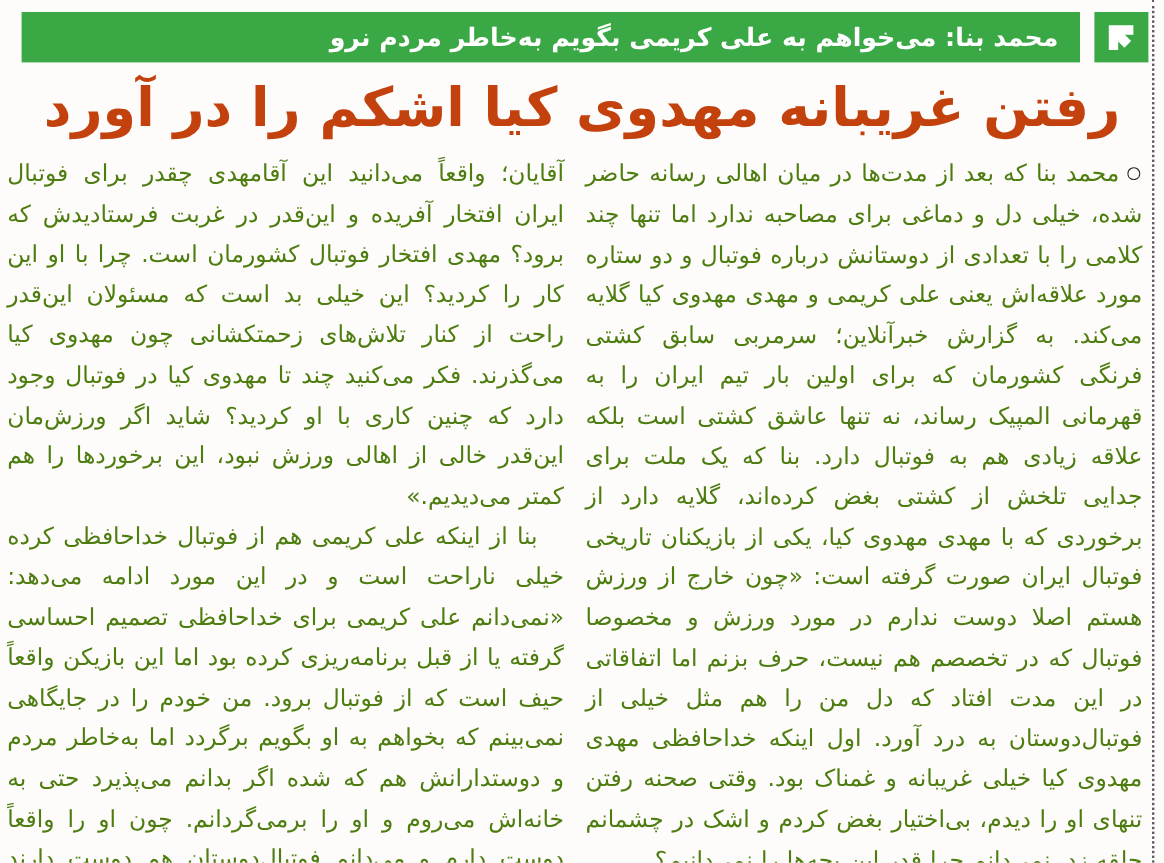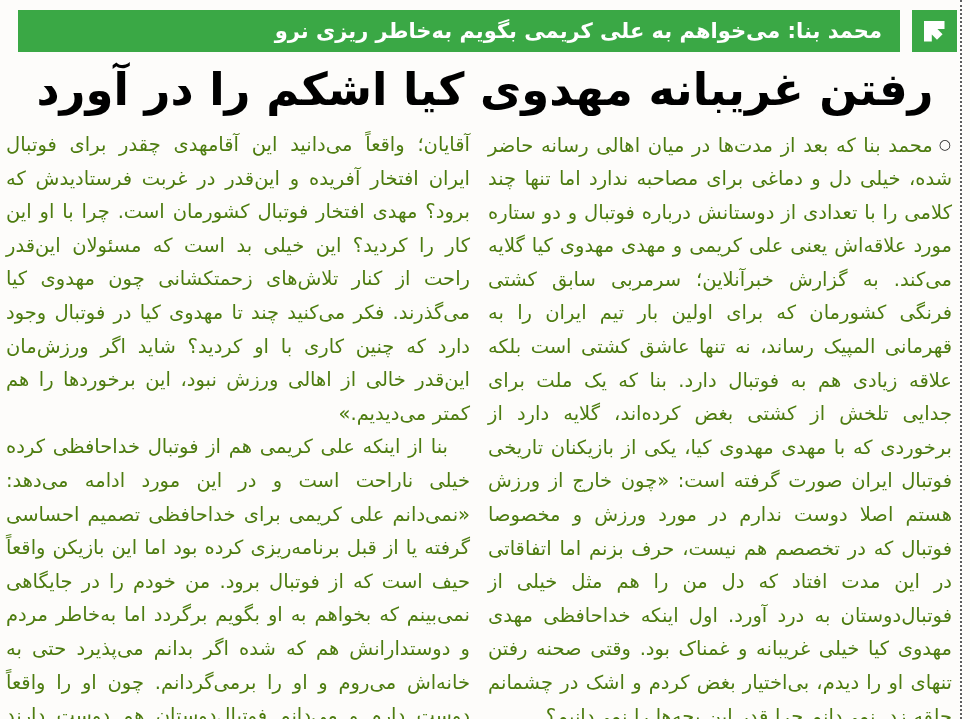--- a/index.html
+++ b/index.html
@@ -70,21 +70,21 @@
     right: 0;
     height: 66px;
     display: flex;
     align-items: center;
     justify-content: center;
     direction: rtl;
   }
   #headline-text {
     font-size: 45px;
     font-weight: bold;
-    color: #000000;
+    color: #c2410c;
     letter-spacing: -1.5px;
     white-space: nowrap;
     line-height: 1.05;
     text-align: center;
   }
 
   
   #body-area {
     position: absolute;
     top: 128px;
@@ -124,21 +124,21 @@
     margin-left: 6px;
     color: #1d1d1d;
   }
 </style>
 </head>
 <body>
 
 <div id="right-rule"></div>
 
 <div id="kicker-bar">
-  <span id="kicker-text">محمد بنا: می‌خواهم به علی کریمی بگویم به‌خاطر ریزی نرو</span>
+  <span id="kicker-text">محمد بنا: می‌خواهم به علی کریمی بگویم به‌خاطر مردم نرو</span>
 </div>
 
 <div id="kicker-logo">
   <svg width="30" height="30" viewBox="0 0 30 30" aria-hidden="true">
     <path d="M24.5 5.0 L24.5 13.0 L17.4 13.0 L22.6 18.2 L17.0 23.8 L11.8 18.6 L11.8 25.6 L4.0 25.6 L4.0 5.0 Z" fill="#ffffff"></path>
   </svg>
 </div>
 
 <div id="headline">
   <span id="headline-text">رفتن غریبانه مهدوی کیا اشکم را در آورد</span>

